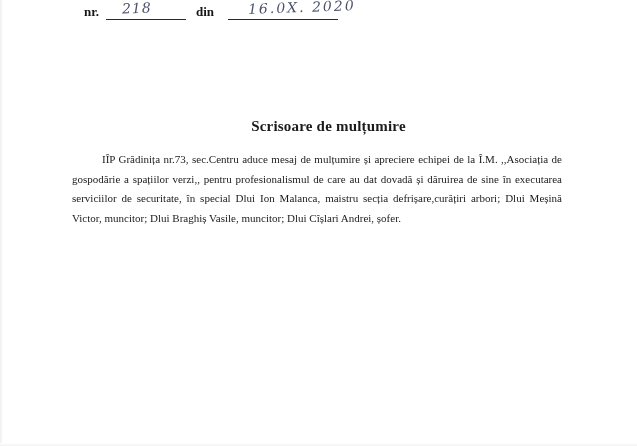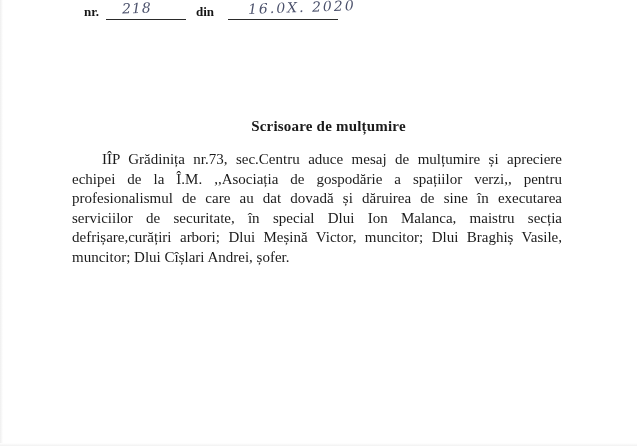--- a/index.html
+++ b/index.html
@@ -73,21 +73,21 @@
     letter-spacing: 0.2px;
   }
 
   .body-block {
     position: absolute;
     top: 150px;
     left: 72px;
     width: 490px;
   }
   .para {
-    font-size: 15px;
+    font-size: 11px;
     line-height: 19.5px;
     text-align: justify;
     margin: 0 0 0 0;
   }
   .para.first { text-indent: 30px; }
   .para.closing {
     margin-top: 19px;
     text-indent: 0;
     text-align: left;
   }

